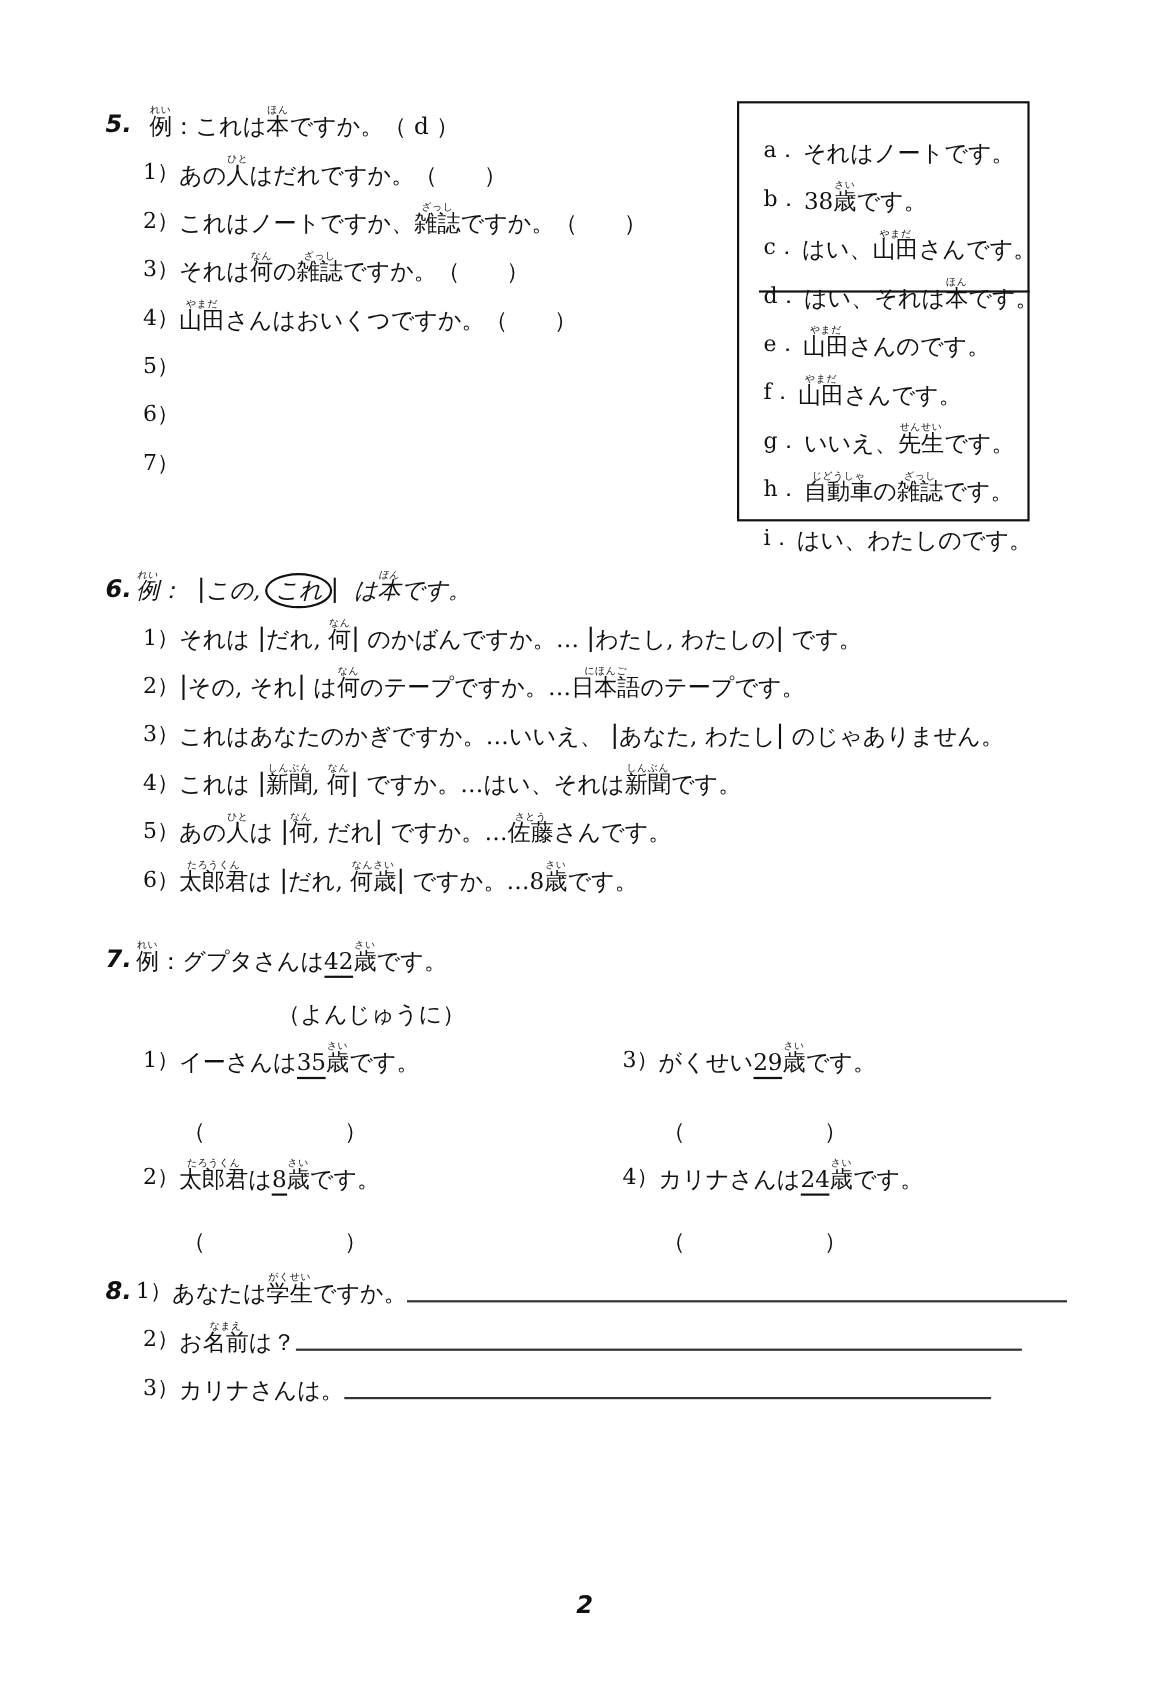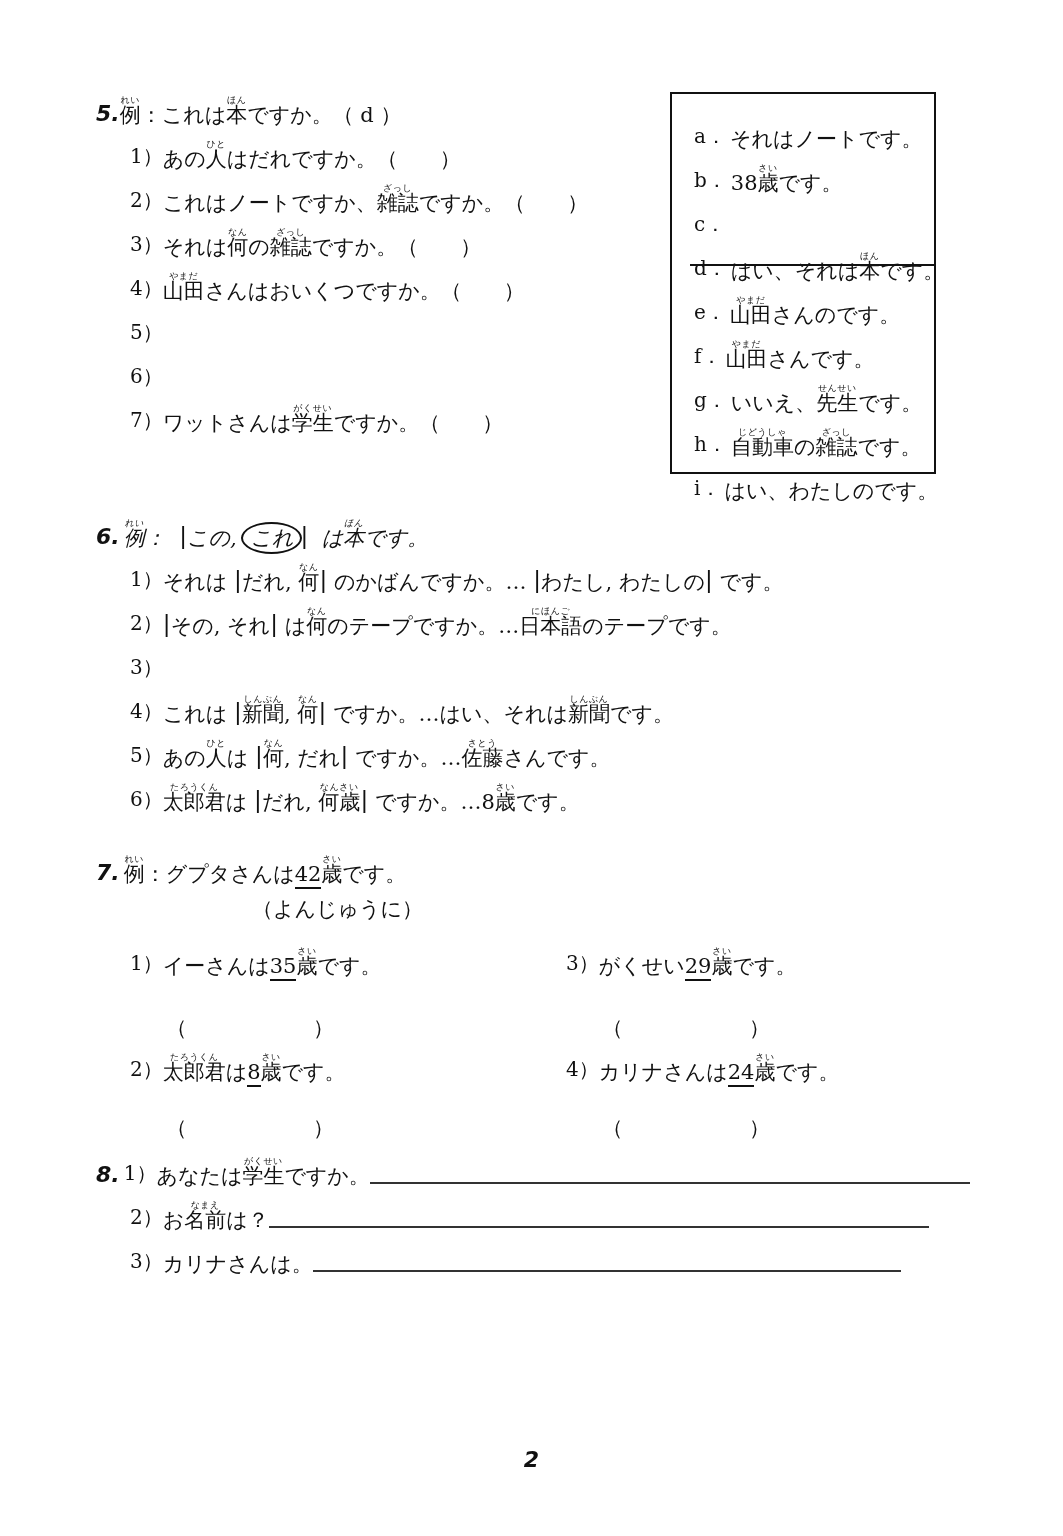--- a/index.html
+++ b/index.html
@@ -161,21 +161,21 @@
 </style>
 </head>
 <body>
 
 <div class="page">
 
   <div class="section" style="left:96px; top:92px;">
 
     <div class="row" style="height:34px;">
       <span class="secnum">5.</span>
-      <span class="jp" style="margin-left:0;">
+      <span class="jp" style="margin-left:16px;">
         <ruby><span>例</span><rt>れい</rt></ruby><span>：</span><span>これは</span><ruby><span>本</span><rt>ほん</rt></ruby><span>ですか。</span><span>（ d ）</span>
       </span>
     </div>
 
     <div class="row indent" style="height:44px;">
       <span class="item-num">1）</span>
       <span class="jp">
         <span>あの</span><ruby><span>人</span><rt>ひと</rt></ruby><span>はだれですか。</span><span class="paren-slot">（　　）</span>
       </span>
     </div>
@@ -204,40 +204,38 @@
     <div class="row indent" style="height:44px;">
       <span class="item-num">5）</span>
     </div>
 
     <div class="row indent" style="height:44px;">
       <span class="item-num">6）</span>
     </div>
 
     <div class="row indent" style="height:44px;">
       <span class="item-num">7）</span>
-      <span class="jp">
-        <span>ワットさんは</span><ruby><span>学生</span><rt>がくせい</rt></ruby><span>ですか。</span><span class="paren-slot">（　　）</span>
-      </span>
     </div>
   </div>
 
   <div class="answer-box">
 
     <div class="row">
       <span class="choice-letter">a．</span>
       <span class="jp"><span>それはノートです。</span></span>
     </div>
 
     <div class="row">
       <span class="choice-letter">b．</span>
       <span class="jp"><span>38</span><ruby><span>歳</span><rt>さい</rt></ruby><span>です。</span></span>
     </div>
 
     <div class="row">
       <span class="choice-letter">c．</span>
+      <span class="jp"><span>はい、</span><ruby><span>山田</span><rt>やまだ</rt></ruby><span>さんです。</span></span>
     </div>
 
     <div class="row struck">
       <span class="choice-letter">d．</span>
       <span class="jp"><span>はい、それは</span><ruby><span>本</span><rt>ほん</rt></ruby><span>です。</span></span>
     </div>
 
     <div class="row">
       <span class="choice-letter">e．</span>
       <span class="jp"><ruby><span>山田</span><rt>やまだ</rt></ruby><span>さんのです。</span></span>
@@ -282,20 +280,23 @@
 
     <div class="row indent" style="height:44px;">
       <span class="item-num">2）</span>
       <span class="jp">
         <span class="brace">|</span><span>その,</span>&nbsp;<span>それ</span><span class="brace">|</span>&nbsp;<span>は</span><ruby><span>何</span><rt>なん</rt></ruby><span>のテープですか。…</span><ruby><span>日本語</span><rt>にほんご</rt></ruby><span>のテープです。</span>
       </span>
     </div>
 
     <div class="row indent" style="height:44px;">
       <span class="item-num">3）</span>
+      <span class="jp">
+        <span>これはあなたのかぎですか。…いいえ、</span>&nbsp;<span class="brace">|</span><span>あなた,</span>&nbsp;<span>わたし</span><span class="brace">|</span>&nbsp;<span>のじゃありません。</span>
+      </span>
     </div>
 
     <div class="row indent" style="height:44px;">
       <span class="item-num">4）</span>
       <span class="jp">
         <span>これは</span>&nbsp;<span class="brace">|</span><ruby><span>新聞</span><rt>しんぶん</rt></ruby><span>,</span>&nbsp;<ruby><span>何</span><rt>なん</rt></ruby><span class="brace">|</span>&nbsp;<span>ですか。…はい、それは</span><ruby><span>新聞</span><rt>しんぶん</rt></ruby><span>です。</span>
       </span>
     </div>
 
     <div class="row indent" style="height:44px;">
@@ -315,21 +316,21 @@
 
   <div class="section" style="left:96px; top:845px;">
 
     <div class="row" style="height:40px;">
       <span class="secnum">7.</span>
       <span class="jp" style="margin-left:4px;">
         <ruby><span>例</span><rt>れい</rt></ruby><span>：</span><span>グプタさんは</span><span class="und">42</span><ruby><span>歳</span><rt>さい</rt></ruby><span>です。</span>
       </span>
     </div>
 
-    <div class="row" style="height:48px; padding-left:156px;align-items:center;">
+    <div class="row" style="height:48px; padding-left:156px;">
       <span class="jp">（よんじゅうに）</span>
     </div>
 
     <div style="position:relative; width:850px;">
 
       <div style="display:flex;">
         <div style="width:470px;">
           <div class="row indent" style="height:44px;">
             <span class="item-num">1）</span>
             <span class="jp">

